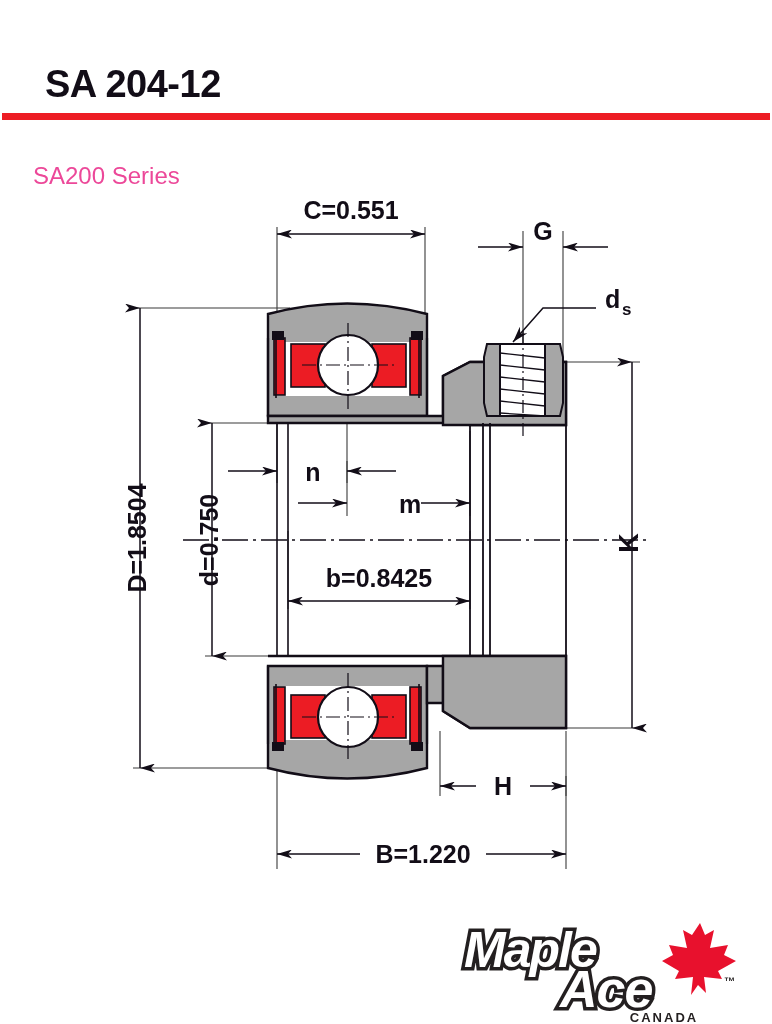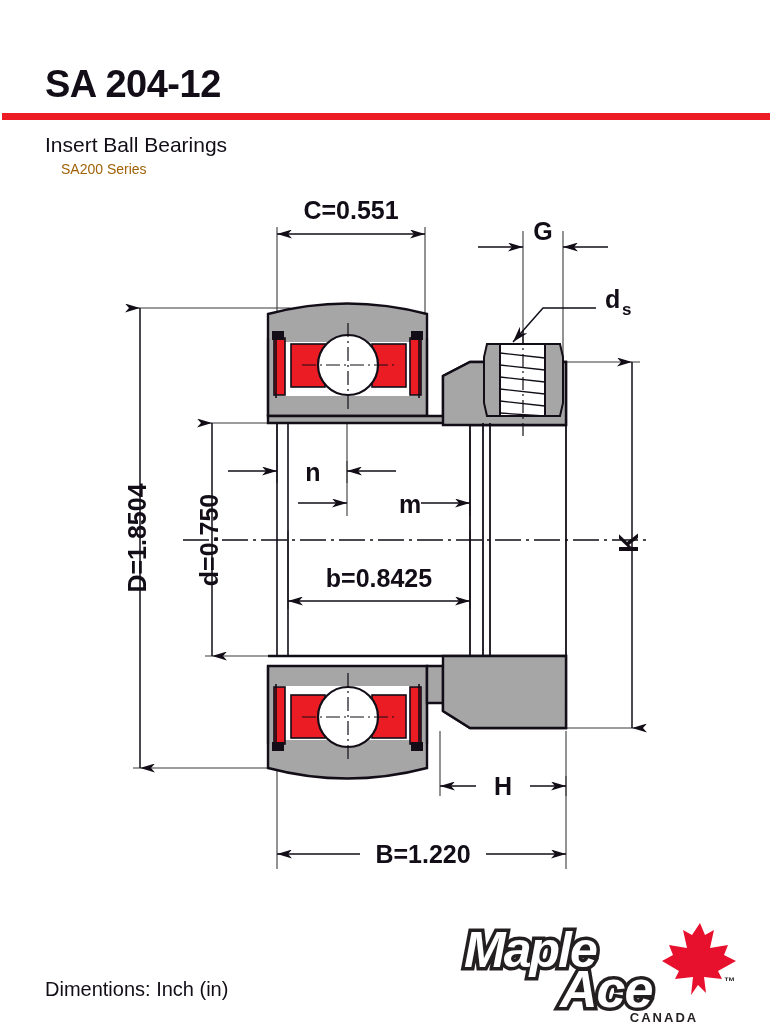--- a/index.html
+++ b/index.html
@@ -21,42 +21,41 @@
   }
   .redbar{
     position:absolute;left:2px;top:82px;width:768px;height:7px;
     background:#ed1c24;
   }
   .subtitle{
     position:absolute;left:45px;top:100px;
     font-size:21px;font-weight:normal;color:#120d17;line-height:1.35;
   }
   .series{
-    position:absolute;left:61px;top:129px;
-    font-size:14px;font-weight:normal;color:#a16207;line-height:1.35;
+    position:absolute;left:33px;top:129px;
+    font-size:24px;font-weight:normal;color:#ec4899;line-height:1.35;
   }
   .units{
     position:absolute;left:45px;top:947px;
     font-size:20px;color:#120d17;
   }
 
   
   .drawing{position:absolute;left:0;top:0;width:772px;height:1024px;}
 
   
   .logo{position:absolute;left:448px;top:884px;width:290px;height:112px;}
 </style>
 </head>
 <body>
 
 <div class="page">
 
   <div class="title">SA 204-12</div>
   <div class="redbar"></div>
-  <div class="subtitle">Insert Ball Bearings</div>
   <div class="series">SA200 Series</div>
 
   <svg class="drawing" viewBox="0 0 772 1024">
     <defs>
       <marker id="ah" markerWidth="16" markerHeight="9" refX="15" refY="4.5" orient="auto" markerUnits="userSpaceOnUse">
         <path d="M0,0 L15,4.5 L0,9 L4,4.5 Z" fill="#120d17"></path>
       </marker>
       <marker id="ahr" markerWidth="16" markerHeight="9" refX="1" refY="4.5" orient="auto" markerUnits="userSpaceOnUse">
         <path d="M16,0 L1,4.5 L16,9 L12,4.5 Z" fill="#120d17"></path>
       </marker>
@@ -239,21 +238,20 @@
       <text x="638" y="512" font-size="27" text-anchor="middle" transform="rotate(-90 638 512)">K</text>
 
       <text x="313" y="450" font-size="25" text-anchor="middle">n</text>
       <text x="410" y="482" font-size="25" text-anchor="middle">m</text>
       <text x="379" y="556" font-size="25" text-anchor="middle">b=0.8425</text>
       <text x="503" y="764" font-size="25" text-anchor="middle">H</text>
       <text x="423" y="832" font-size="25" text-anchor="middle">B=1.220</text>
     </g>
   </svg>
 
-  <div class="units">Dimentions: Inch (in)</div>
 
   <svg class="logo" viewBox="0 0 290 112">
 
     <g>
       <path d="M252,8 L257,20 L266,15 L262,33 L280,30 L276,40 L288,46
                L270,56 L274,64 L256,62 L258,78 L250,70 L243,80 L245,62
                L227,64 L231,56 L214,46 L225,40 L221,30 L239,33 L235,15
                L244,20 Z" fill="#e8112d"></path>
     </g>
 

